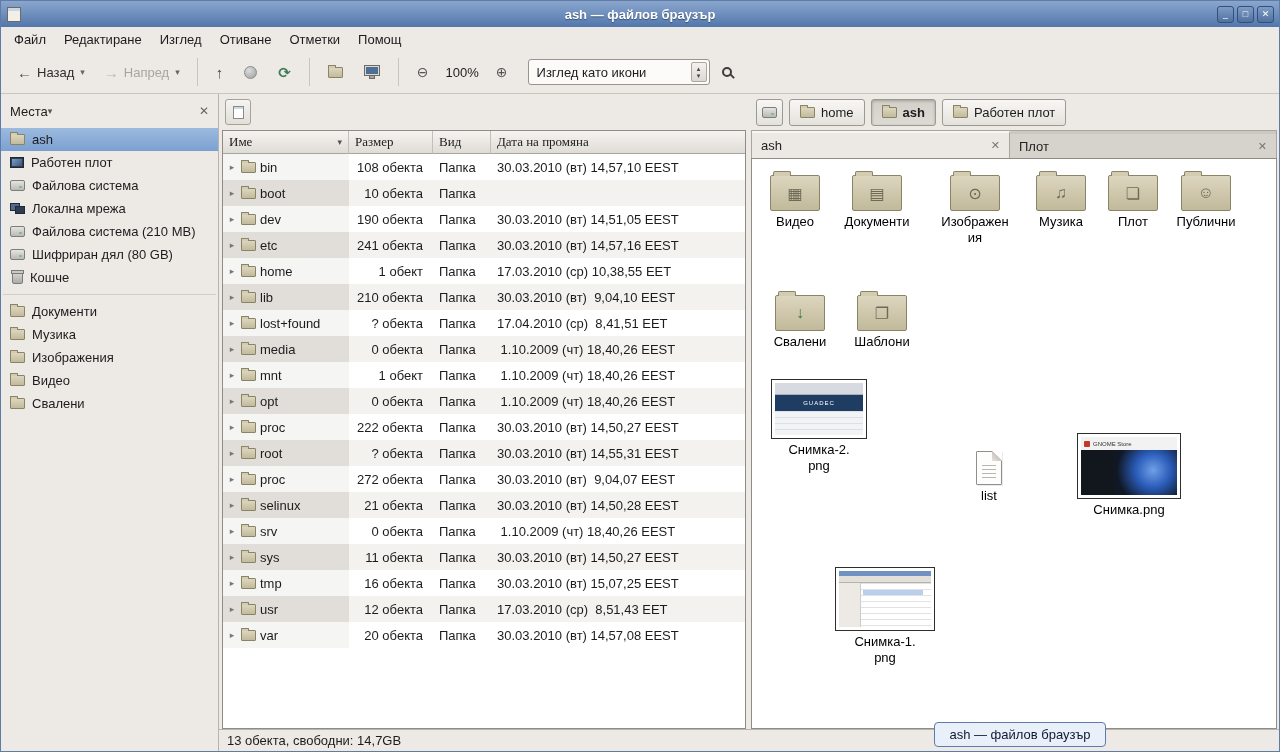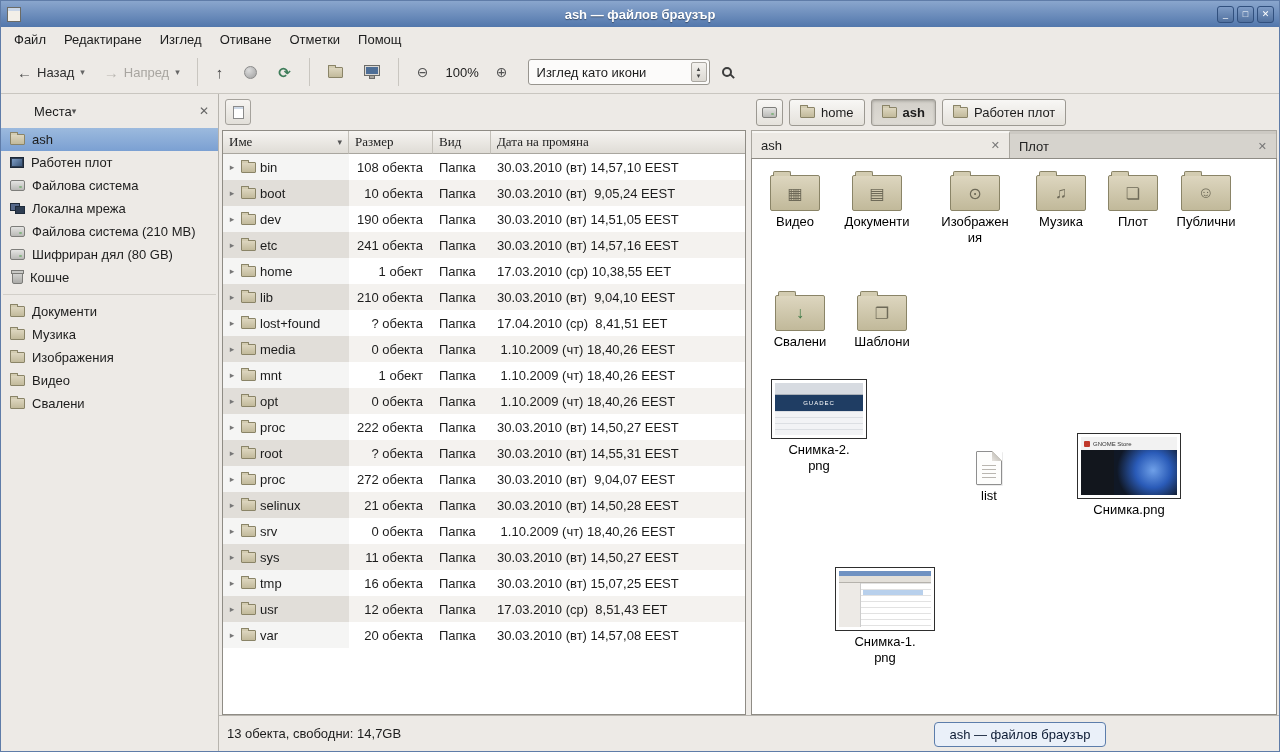--- a/index.html
+++ b/index.html
@@ -49,21 +49,21 @@
                  font-size:7px; line-height:7px; color:#444; }
   .mag { width:10px; height:10px; border:2px solid #3c3c3c; border-radius:50%; position:relative;
          display:inline-block; }
   .mag::after { content:''; position:absolute; width:6px; height:2px; background:#3c3c3c;
                 transform:rotate(45deg); right:-5px; bottom:-2px; }
 
   
   .main { flex:1; min-height:0; display:flex; }
   .sidebar { width:218px; flex:none; background:#EDEAE6; border-right:1px solid #b7b4ae;
              display:flex; flex-direction:column; }
-  .side-head { height:34px; flex:none; display:flex; align-items:center; padding:0 9px; gap:0;margin-left:24px; }
+  .side-head { height:34px; flex:none; display:flex; align-items:center; padding:0 9px; gap:0; }
   .side-caret { font-size:9px; color:#555; }
   .side-close { margin-left:auto; color:#666; font-size:12px; }
   .side-item { height:23px; display:flex; align-items:center; gap:7px; padding-left:9px; }
   .side-item.sel { background:linear-gradient(#9cbade,#7ba0d2); }
   .side-sep { height:1px; background:#d2cfc9; margin:5px 2px; }
   .ic { flex:none; display:inline-block; }
 
   
   .ic-folder { width:15px; height:11px; position:relative; border-radius:1px;
                background:linear-gradient(#ddd6bf,#c2ba9b); border:1px solid #8a8467; }
@@ -174,21 +174,21 @@
   .t1 { width:92px; height:56px; background:#fff; }
   .t1 .w-tb { height:5px; background:#6f92c2; }
   .t1 .w-tool { height:7px; background:#e3e0da; border-bottom:1px solid #b5b2ac; }
   .t1 .w-body { flex:1; display:flex; }
   .t1 .w-side { width:22px; background:#edeae6; border-right:1px solid #ccc; }
   .t1 .w-main { flex:1; background:#fff; position:relative;
                 background-image:repeating-linear-gradient(#e2e2e2 0 1px,transparent 1px 6px); }
   .t1 .w-main::after { content:''; position:absolute; left:2px; right:8px; top:7px; height:5px;
                 background:#b8d0ec; }
 
-  .statusbar { height:36px; flex:none; border-top:1px solid #b7b4ae; background:#EDEAE6;
+  .statusbar { height:22px; flex:none; border-top:1px solid #b7b4ae; background:#EDEAE6;
                display:flex; align-items:center; padding-left:8px; }
   .task-btn { position:absolute; left:933px; top:721px; width:172px; height:25px; z-index:5;
               background:#eaf0f9; border:1px solid #5c7dab; border-radius:4px; color:#0c1a33;
               display:flex; align-items:center; justify-content:center; }
 </style>
 </head>
 <body>
 
 <div class="window">
 
@@ -351,21 +351,20 @@
                   <div class="c-date">30.03.2010 (вт) 14,57,10 EEST</div>
                 </div>
                 <div class="trow odd">
                   <div class="c-name">
                     <span class="expander">▸</span>
                     <span class="ic ic-folder"></span>
                     <span>boot</span>
                   </div>
                   <div class="c-size">10 обекта</div>
                   <div class="c-type">Папка</div>
-                  <div class="c-date">30.03.2010 (вт)  9,05,24 EEST</div>
                 </div>
                 <div class="trow even">
                   <div class="c-name">
                     <span class="expander">▸</span>
                     <span class="ic ic-folder"></span>
                     <span>dev</span>
                   </div>
                   <div class="c-size">190 обекта</div>
                   <div class="c-type">Папка</div>
                   <div class="c-date">30.03.2010 (вт) 14,51,05 EEST</div>

